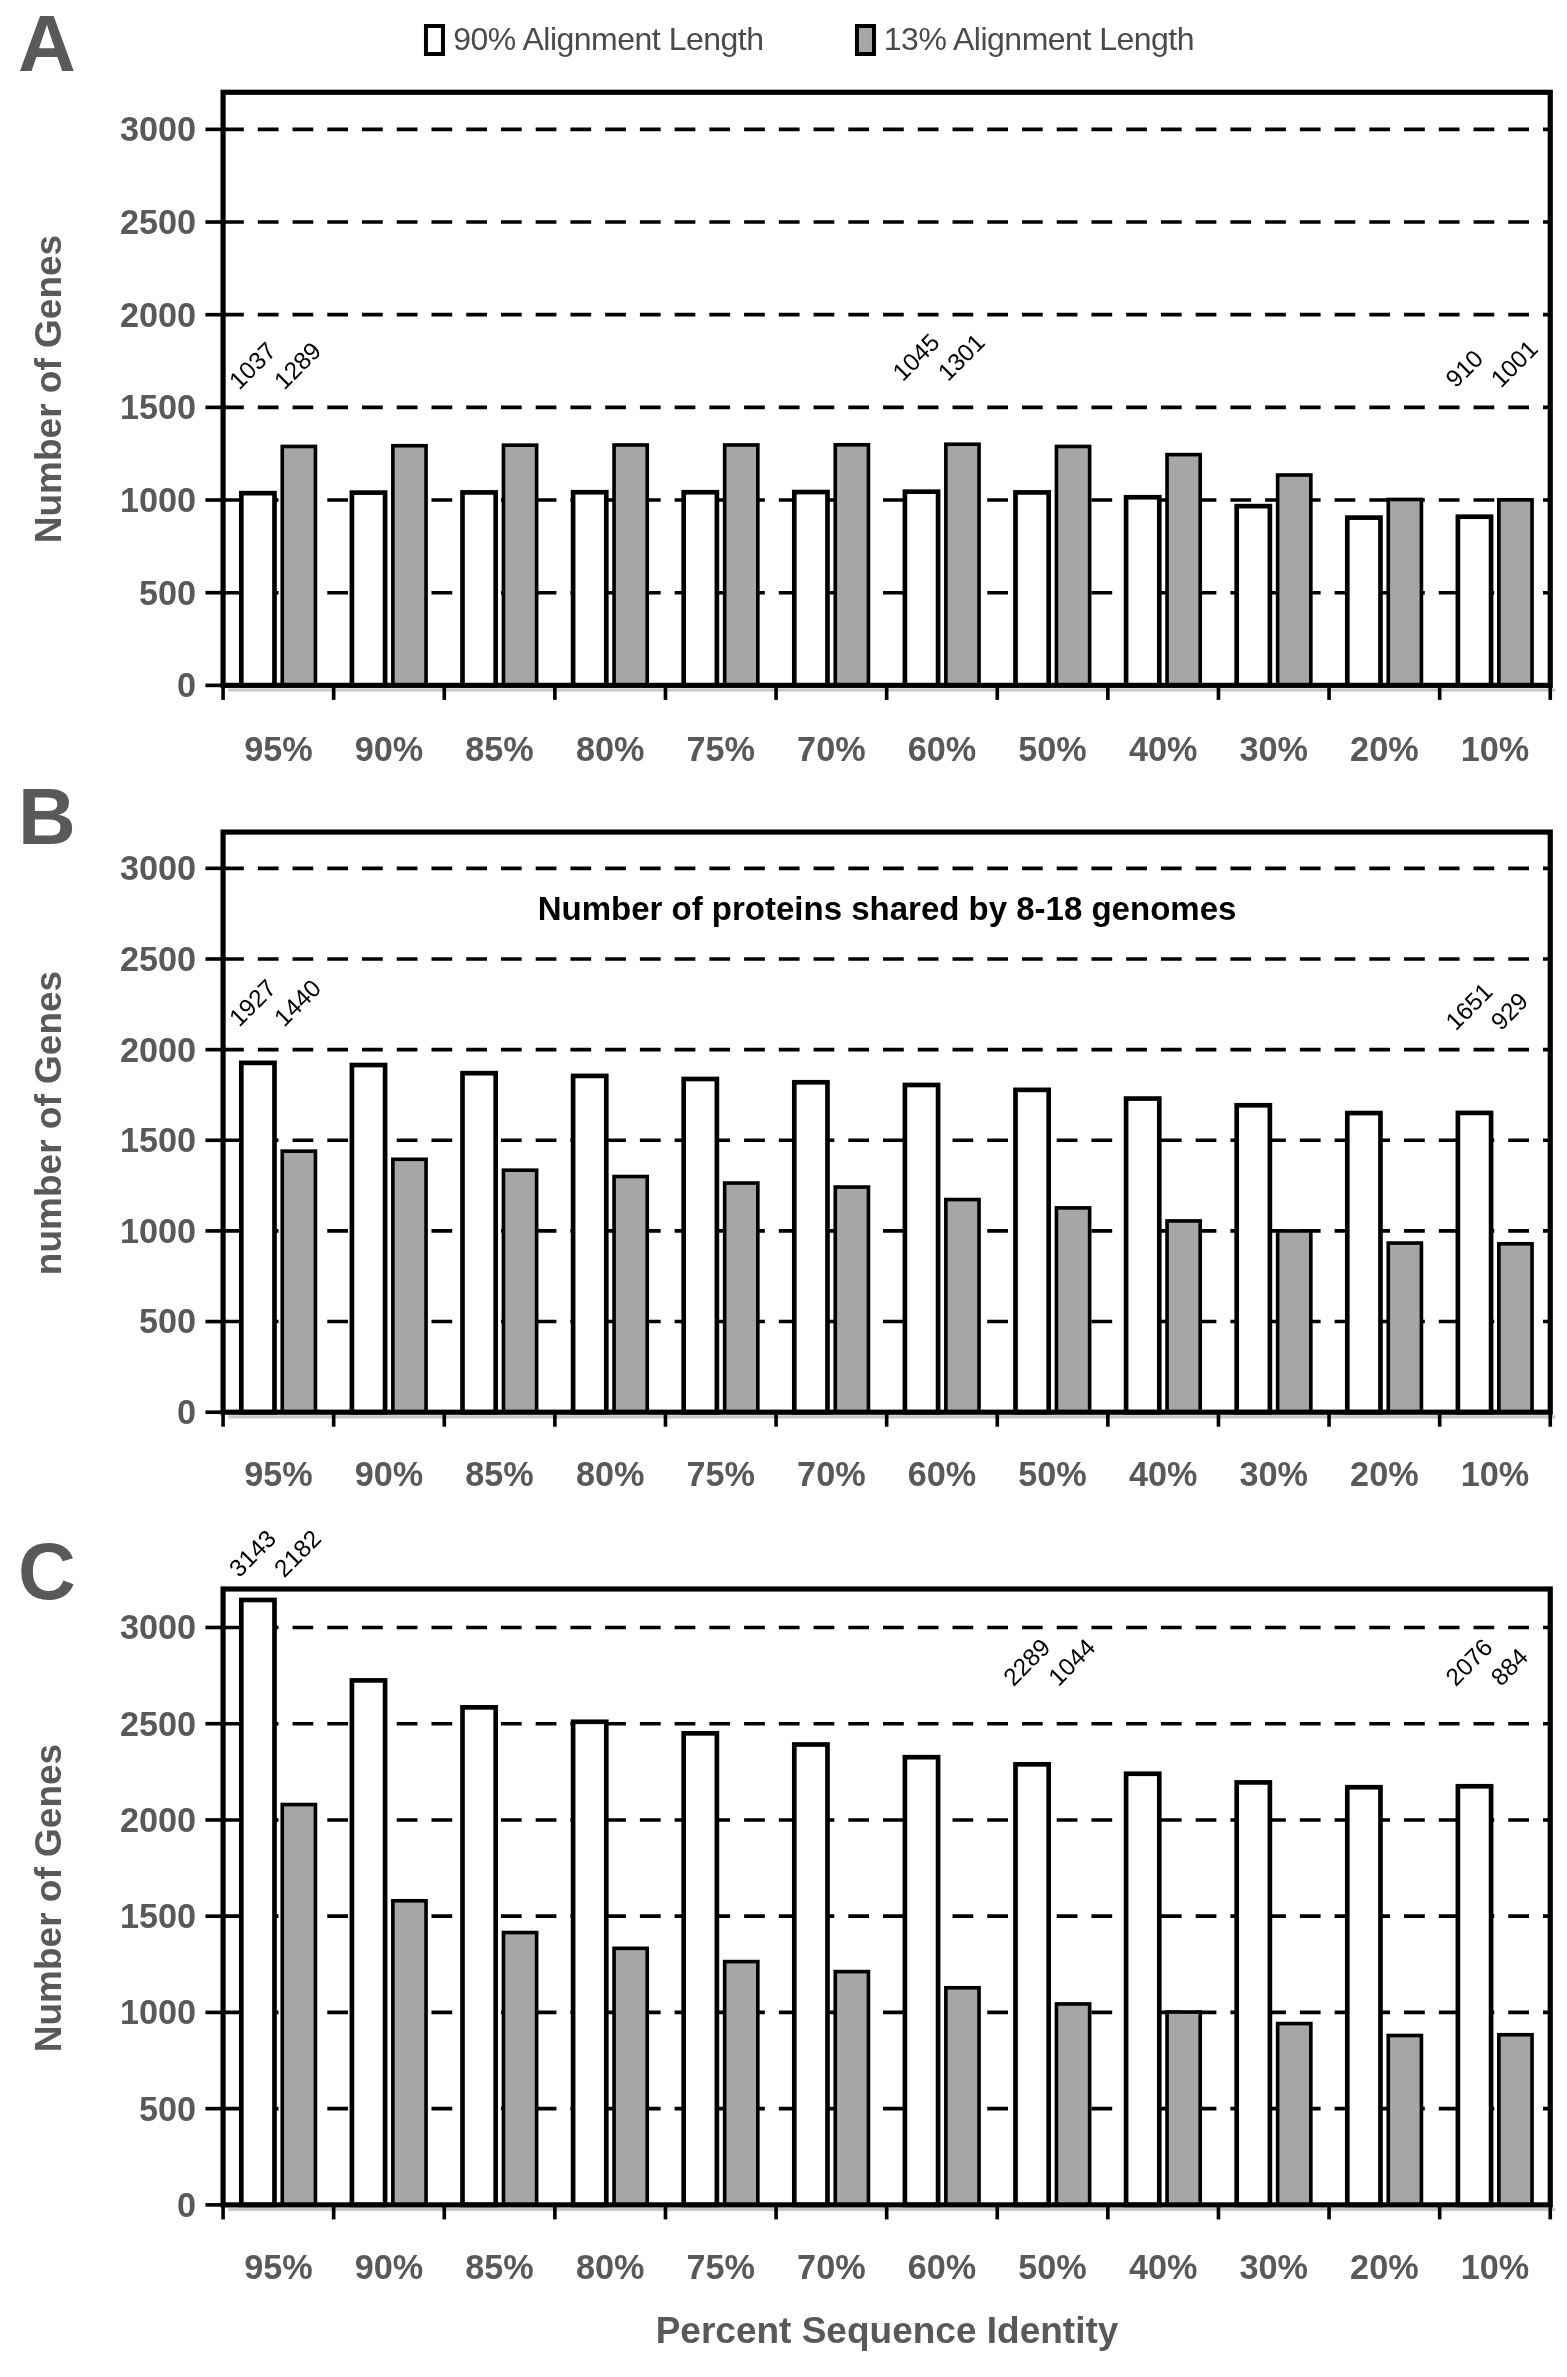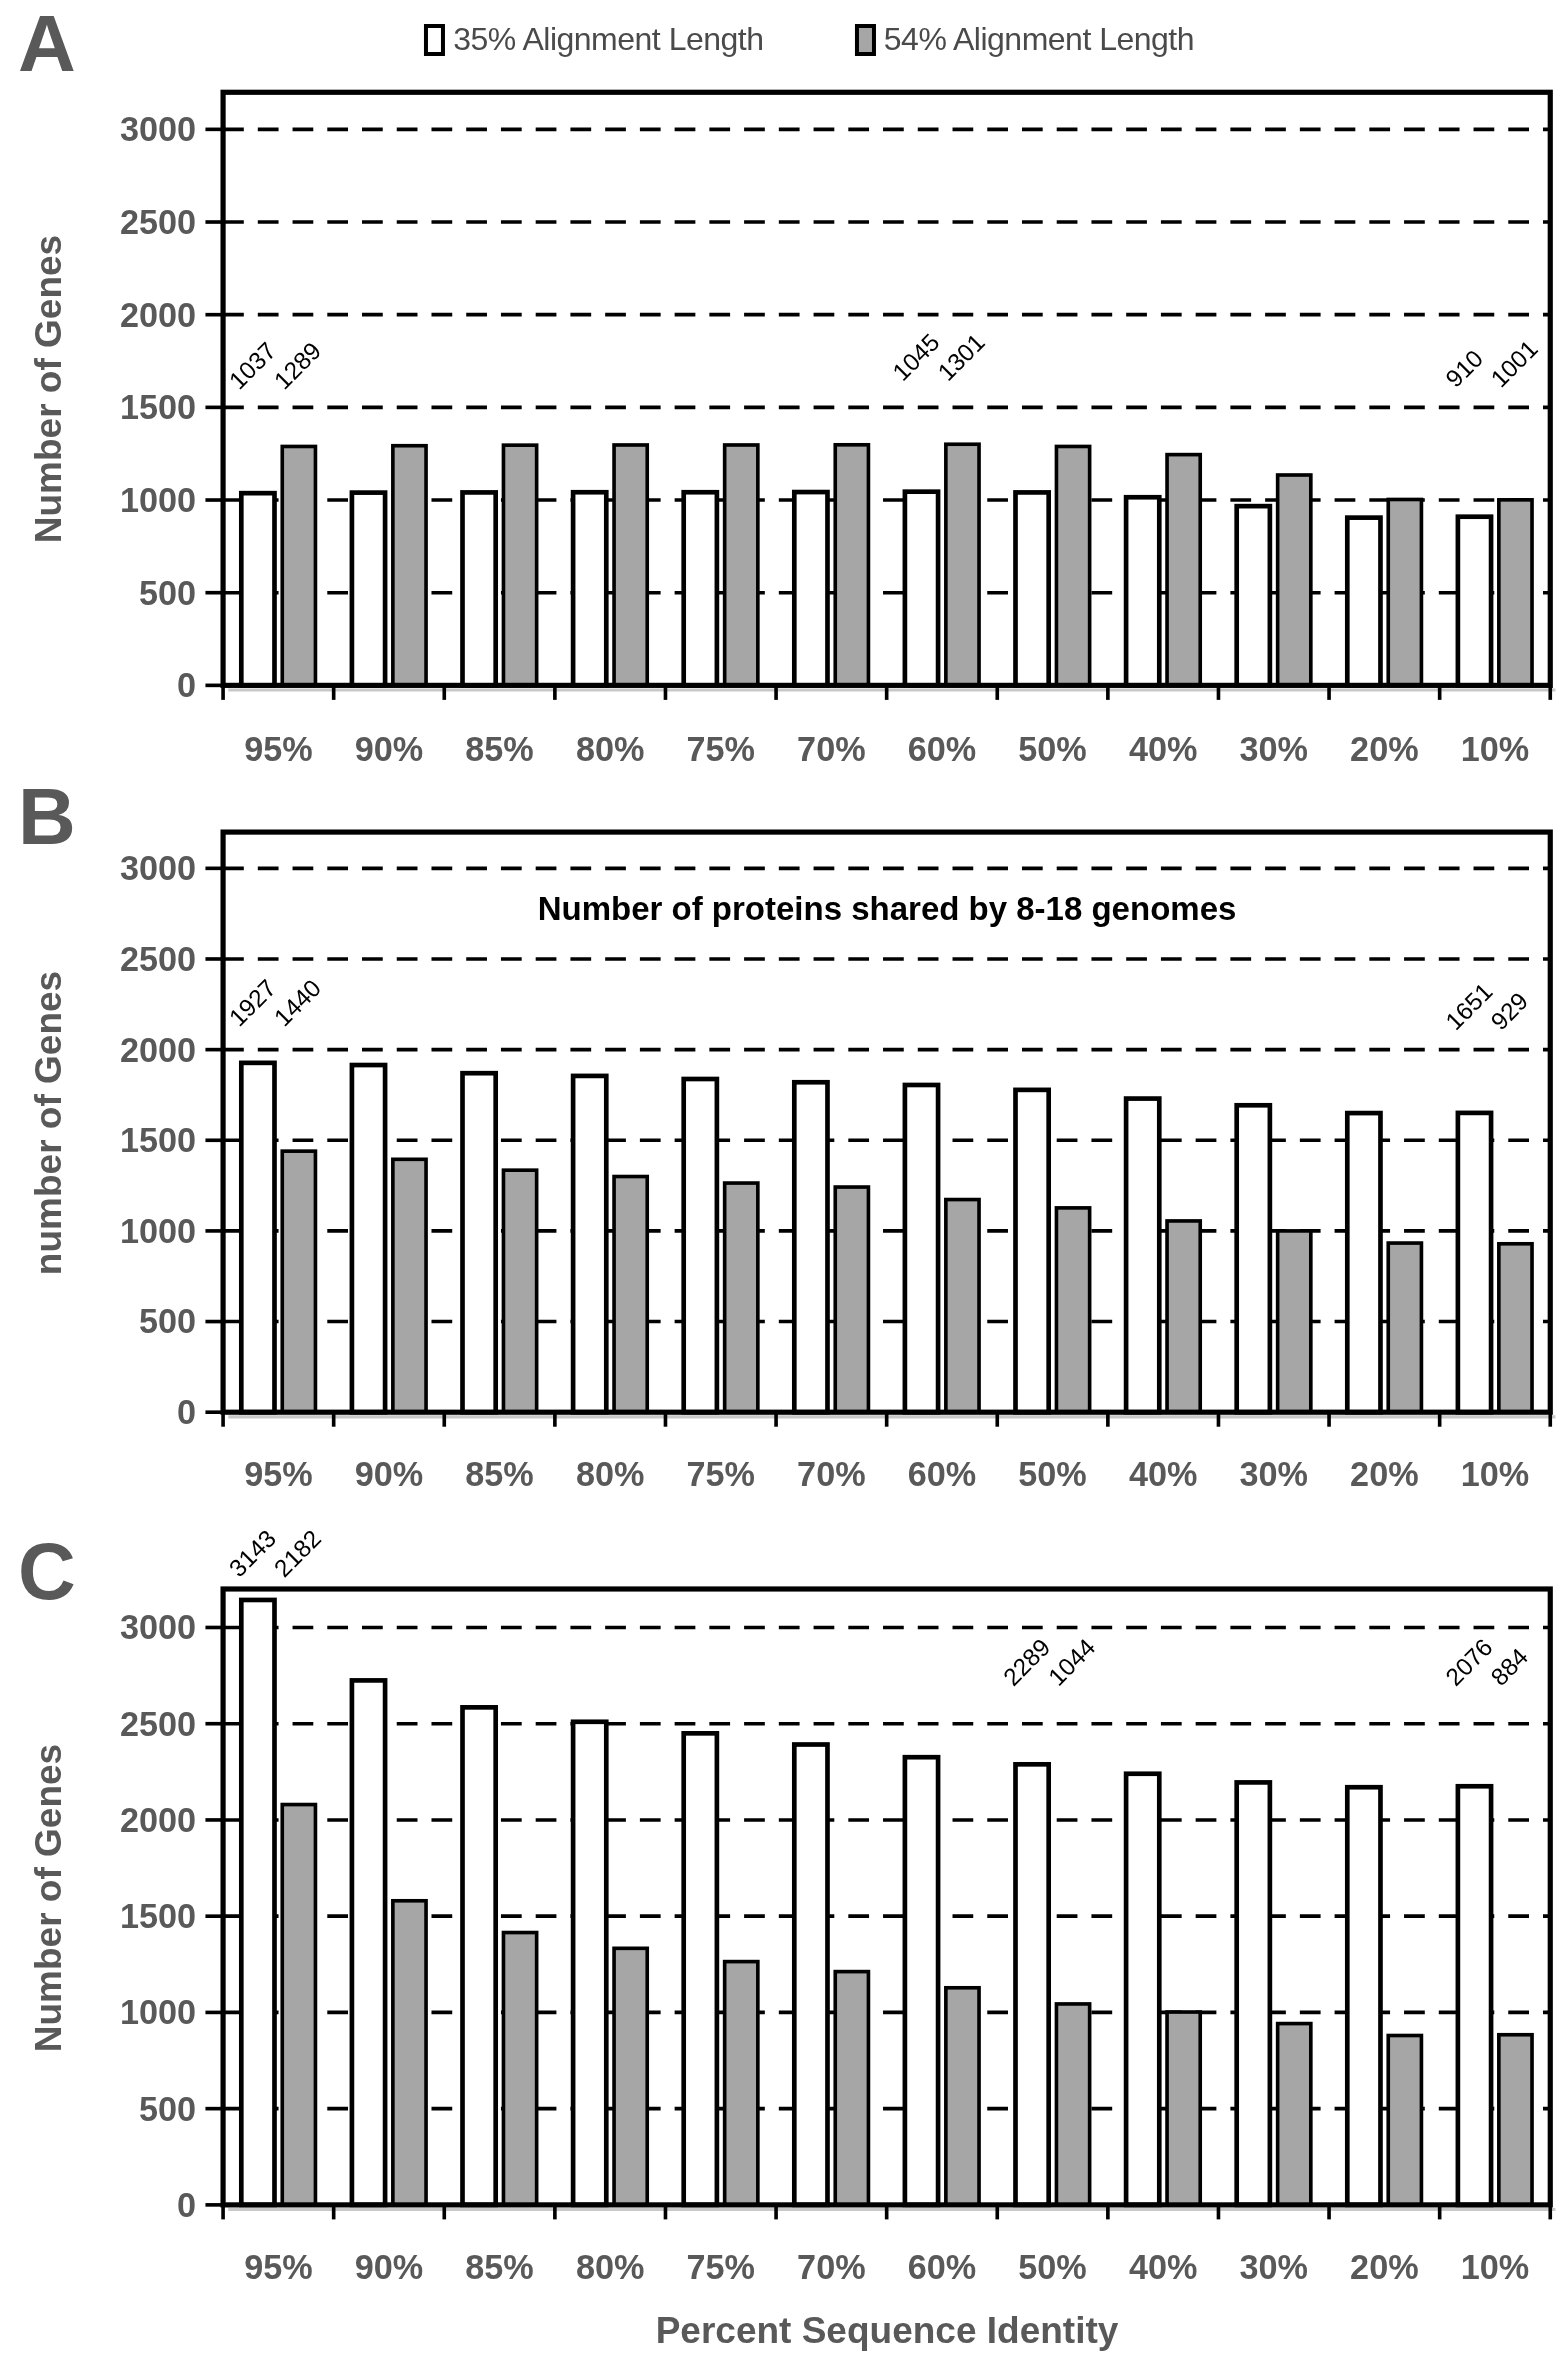--- a/index.html
+++ b/index.html
@@ -258,25 +258,25 @@
         <text transform="translate(2041.5000000000002,3254.3375) rotate(-45)" font-size="47" fill="#000000" text-anchor="start" font-family="&quot;Liberation Sans&quot;, sans-serif">1044</text>
         <text transform="translate(2807.8333333333335,3254.3375) rotate(-45)" font-size="47" fill="#000000" text-anchor="start" font-family="&quot;Liberation Sans&quot;, sans-serif">2076</text>
         <text transform="translate(2894.8333333333335,3254.3375) rotate(-45)" font-size="47" fill="#000000" text-anchor="start" font-family="&quot;Liberation Sans&quot;, sans-serif">884</text>
         <rect x="430" y="3065" width="2560" height="1188" fill="none" stroke="#000" stroke-width="10"></rect>
       </g>
     </svg>
 
   <div class="legend">
     <div class="legend-item">
       <span class="swatch" style="background: rgb(255, 255, 255);"></span>
-      <span class="legend-label">35% Alignment Length</span>
+      <span class="legend-label">90% Alignment Length</span>
     </div>
     <div class="legend-item">
       <span class="swatch" style="background: rgb(166, 166, 166);"></span>
-      <span class="legend-label">54% Alignment Length</span>
+      <span class="legend-label">13% Alignment Length</span>
     </div>
   </div>
 
   <div class="panel-letter" style="top:4.1px">A</div>
   <div class="panel-letter" style="top:777px">B</div>
   <div class="panel-letter" style="top:1532px">C</div>
 
   <div class="panel-title" style="top:890px">Number of proteins shared by 8-18 genomes</div>
 
   <div class="y-title" style="top:389px">Number of Genes</div>

